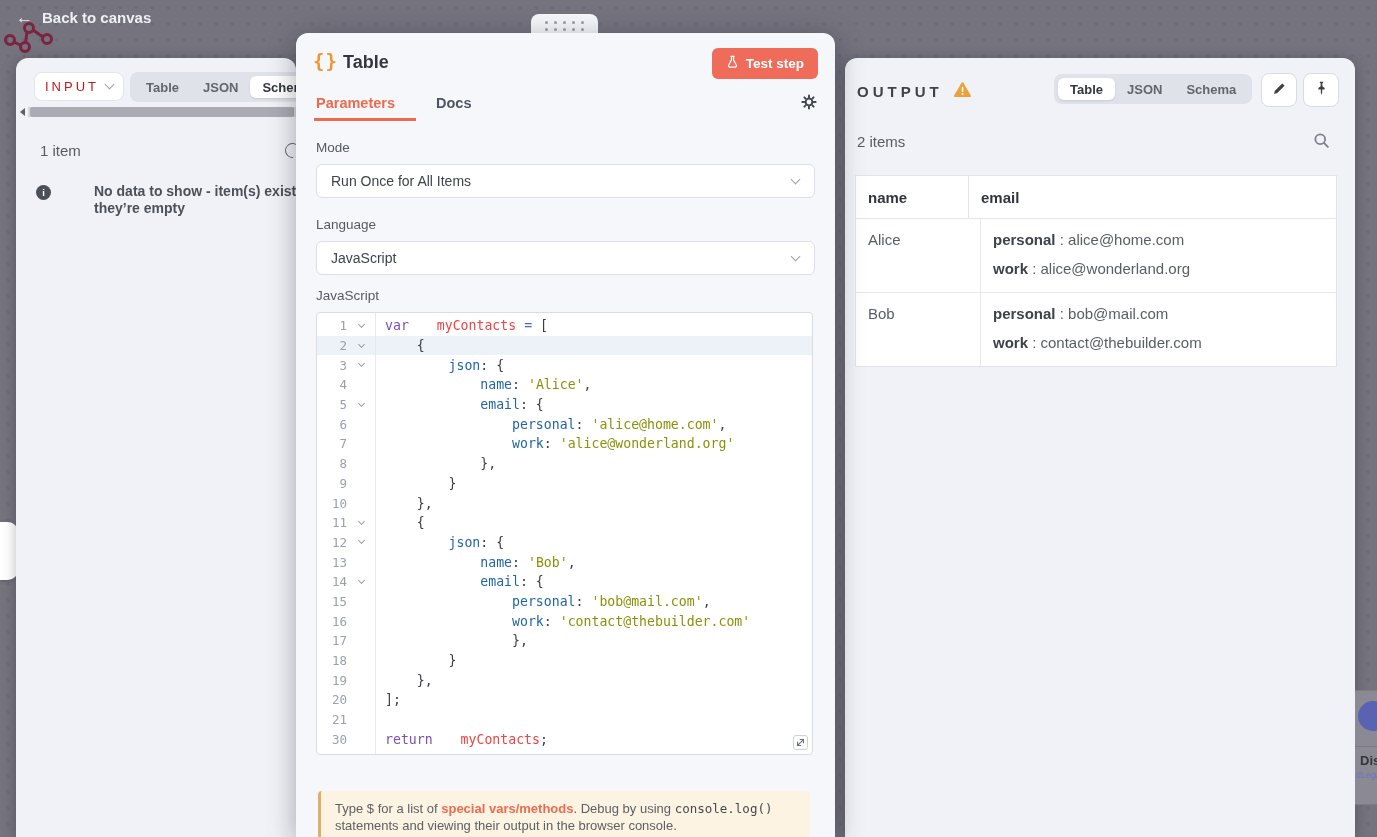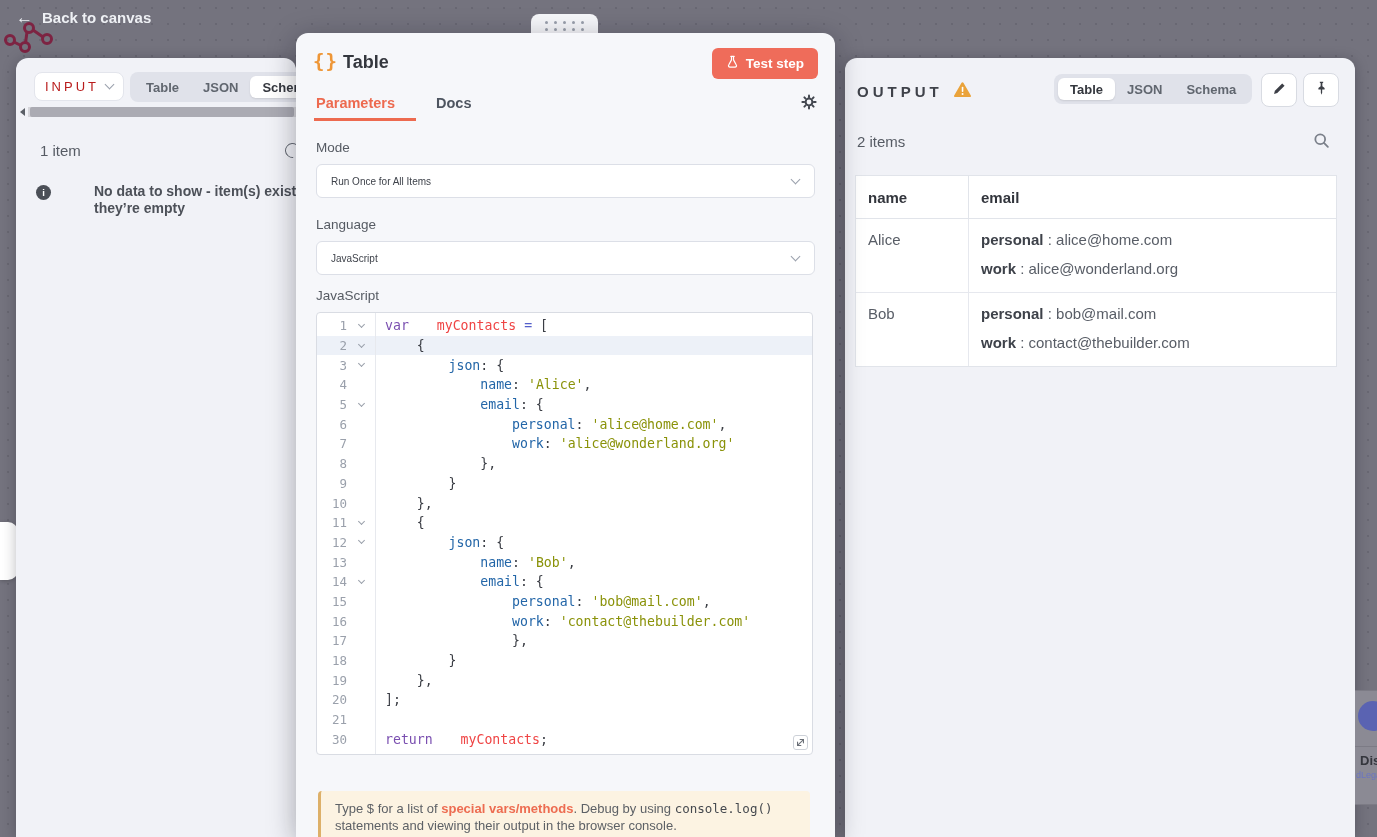--- a/index.html
+++ b/index.html
@@ -45,21 +45,21 @@
   .modal { position:absolute; left:296px; top:33px; width:539px; height:804px; background:#f6f7fa; border-radius:12px 12px 0 0; box-shadow:0 6px 28px rgba(15,15,30,.35); }
   .node-icon { position:absolute; left:17px; top:17px; font-family:"DejaVu Sans Mono",monospace; font-size:19px; font-weight:700; color:#ee9636; letter-spacing:1px; }
   .modal-title { position:absolute; left:47px; top:19px; font-size:18px; font-weight:700; color:#34373e; }
   .test-btn { position:absolute; right:17px; top:15px; height:31px; padding:0 14px; background:#ef6c5a; border:none; border-radius:6px; color:#fff; font-size:13.5px; font-weight:600; font-family:inherit; display:flex; align-items:center; gap:7px; cursor:pointer; }
   .mtab { position:absolute; top:62px; font-size:14.5px; font-weight:600; cursor:pointer; }
   .mtab-params { left:20px; color:#ed6a4f; }
   .mtab-docs { left:140px; color:#4e5560;text-align:center; }
   .mtab-underline { position:absolute; left:18px; top:85px; width:102px; height:3px; background:#ed6a4f; }
   .gear { position:absolute; left:505px; top:61px; cursor:pointer; }
   .field-label { position:absolute; left:20px; font-size:13.5px; color:#565b63; }
-  .select { position:absolute; left:20px; width:499px; height:34px; background:#fff; border:1px solid #dcdfe7; border-radius:6px; display:flex; align-items:center; padding:0 14px; font-size:10px; color:#3f434b; cursor:pointer; }
+  .select { position:absolute; left:20px; width:499px; height:34px; background:#fff; border:1px solid #dcdfe7; border-radius:6px; display:flex; align-items:center; padding:0 14px; font-size:14px; color:#3f434b; cursor:pointer; }
   .select .chev-down { position:absolute; right:15px; }
 
   
   .editor { position:absolute; left:20px; top:279px; width:497px; height:443px; background:#fff; border:1px solid #d9dce3; border-radius:4px; overflow:hidden; }
   .editor::after { content:""; position:absolute; left:58px; top:0; bottom:0; width:1px; background:#e7e9ee; }
   .cm-rows { padding-top:3px; }
   .cm-row { display:flex; align-items:center; height:19.7px; font-family:"DejaVu Sans Mono",monospace; font-size:13.2px; }
   .cm-row.active { background:#edf1f8; }
   .cm-ln { width:30px; flex:none; text-align:right; color:#9aa0ab; font-size:12.5px; }
   .cm-fold { width:28px; flex:none; display:flex; align-items:center; justify-content:center; }
@@ -80,21 +80,21 @@
   .out-title { font-size:15px; font-weight:700; letter-spacing:4px; color:#3f424a; }
   .output-tabs { position:absolute; left:209px; top:16px; }
   .icon-btn { position:absolute; top:15px; width:36px; height:34px; background:#fff; border:1px solid #d8dbe2; border-radius:8px; display:flex; align-items:center; justify-content:center; cursor:pointer; }
   .btn-edit { left:416px; } .btn-pin { left:458px; }
   .op-count { position:absolute; left:12px; top:75px; }
   .search-icon { position:absolute; left:468px; top:74px; cursor:pointer; }
   .out-table { position:absolute; left:10px; top:117px; width:482px; background:#fff; border:1px solid #e1e4ea; }
   .thead { display:grid; grid-template-columns:112px 1fr; height:43px; border-bottom:1px solid #e1e4ea; }
   .th { display:flex; align-items:center; padding-left:12px; font-size:15px; font-weight:700; color:#32353c; }
   .th + .th { border-left:1px solid #e1e4ea; }
-  .tr { display:grid; grid-template-columns:112px 1fr; }
+  .tr { display:grid; grid-template-columns:112px 1fr;gap:12px; }
   .tr + .tr { border-top:1px solid #e6e8ee; }
   .td-name { padding:12px 12px; font-size:15px; color:#585d66; }
   .td-email { border-left:1px solid #e6e8ee; padding:7px 12px 9px; }
   .kv-line { line-height:28.5px; font-size:15px; color:#585d66; }
   .kv-key { font-weight:700; color:#3e424a; }
 
   
   .left-handle { position:absolute; left:0; top:522px; width:18px; height:58px; background:#fff; border-radius:0 10px 10px 0; box-shadow:0 1px 4px rgba(0,0,0,.22); cursor:ew-resize; }
   .edge-frag { position:absolute; left:1355px; top:690px; width:22px; height:115px; background:#8b8a94; border-top:1px solid #7c7b85; border-bottom:1px solid #7c7b85; overflow:hidden; }
   .frag-circle { position:absolute; left:3px; top:10px; width:30px; height:30px; border-radius:50%; background:#5a63b2; }

